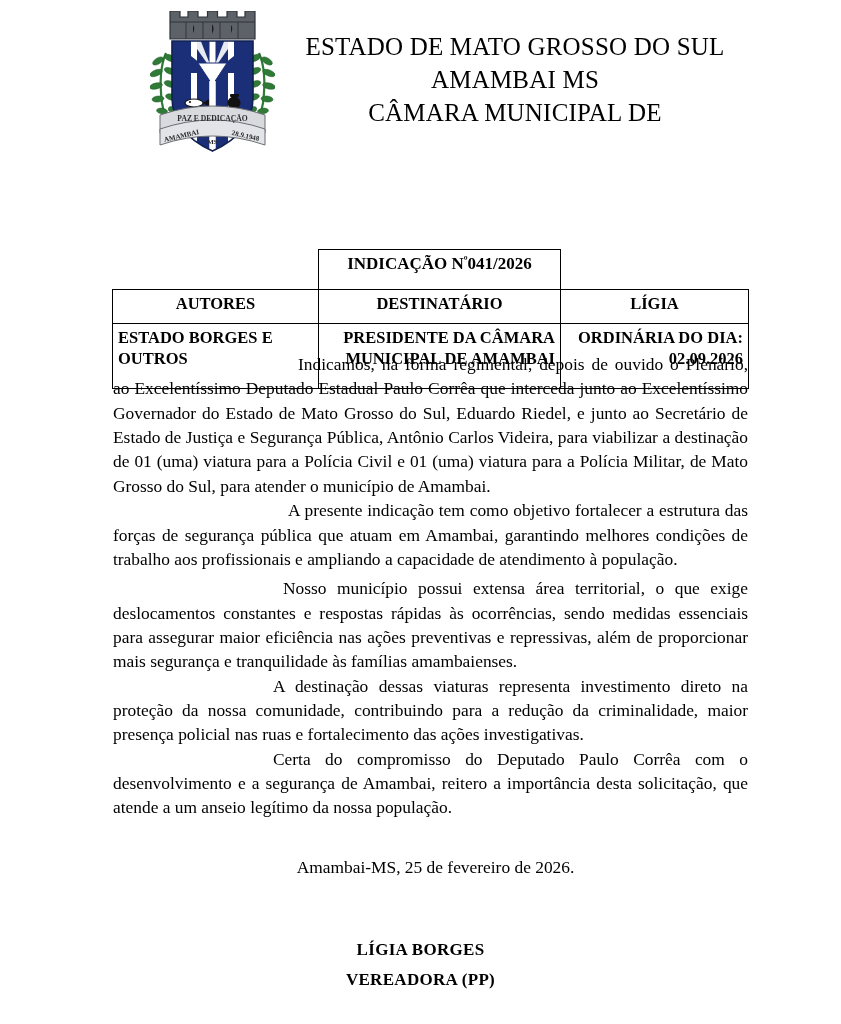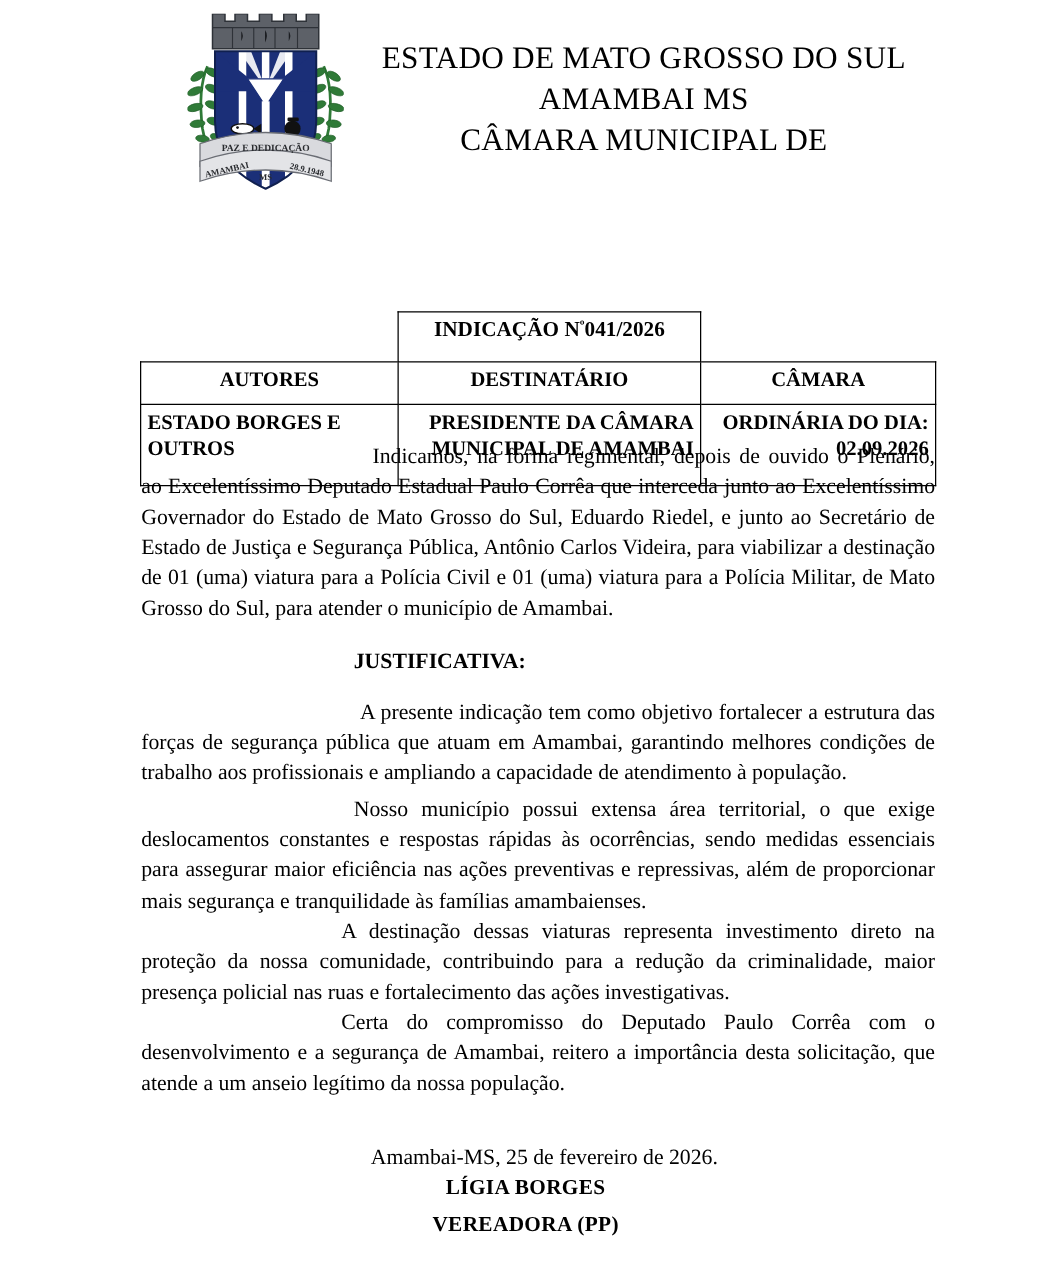--- a/index.html
+++ b/index.html
@@ -264,36 +264,35 @@
       </colgroup>
       <tbody>
         <tr>
           <td class="no-border"></td>
           <td class="c-title"><span>INDICAÇÃO N</span><span class="ord-sup">º</span><span>041/2026</span></td>
           <td class="no-border"></td>
         </tr>
         <tr>
           <td class="c-head">AUTORES</td>
           <td class="c-head">DESTINATÁRIO</td>
-          <td class="c-head">CÂMARA</td>
+          <td class="c-head">LÍGIA</td>
         </tr>
         <tr>
           <td class="c-autores">ESTADO BORGES E OUTROS</td>
           <td class="c-center">PRESIDENTE DA CÂMARA MUNICIPAL DE AMAMBAI</td>
           <td class="c-center">ORDINÁRIA DO DIA: 02.09.2026</td>
         </tr>
       </tbody>
     </table>
   </div>
 
   <div class="body-text">
 
     <p class="para ind">Indicamos, na forma regimental, depois de ouvido o Plenário, ao Excelentíssimo Deputado Estadual Paulo Corrêa que interceda junto ao Excelentíssimo Governador do Estado de Mato Grosso do Sul, Eduardo Riedel, e junto ao Secretário de Estado de Justiça e Segurança Pública, Antônio Carlos Videira, para viabilizar a destinação de 01 (uma) viatura para a Polícia Civil e 01 (uma) viatura para a Polícia Militar, de Mato Grosso do Sul, para atender o município de Amambai.</p>
 
-    <div class="justificativa">JUSTIFICATIVA:</div>
 
     <p class="para ind-2">A presente indicação tem como objetivo fortalecer a estrutura das forças de segurança pública que atuam em Amambai, garantindo melhores condições de trabalho aos profissionais e ampliando a capacidade de atendimento à população.</p>
     <div class="gap-sm"></div>
     <p class="para ind-3">Nosso município possui extensa área territorial, o que exige deslocamentos constantes e respostas rápidas às ocorrências, sendo medidas essenciais para assegurar maior eficiência nas ações preventivas e repressivas, além de proporcionar mais segurança e tranquilidade às famílias amambaienses.</p>
     <p class="para ind-4">A destinação dessas viaturas representa investimento direto na proteção da nossa comunidade, contribuindo para a redução da criminalidade, maior presença policial nas ruas e fortalecimento das ações investigativas.</p>
     <p class="para ind-4">Certa do compromisso do Deputado Paulo Corrêa com o desenvolvimento e a segurança de Amambai, reitero a importância desta solicitação, que atende a um anseio legítimo da nossa população.</p>
 
     <div class="date-line">Amambai-MS, 25 de fevereiro de 2026.</div>
   </div>
 

